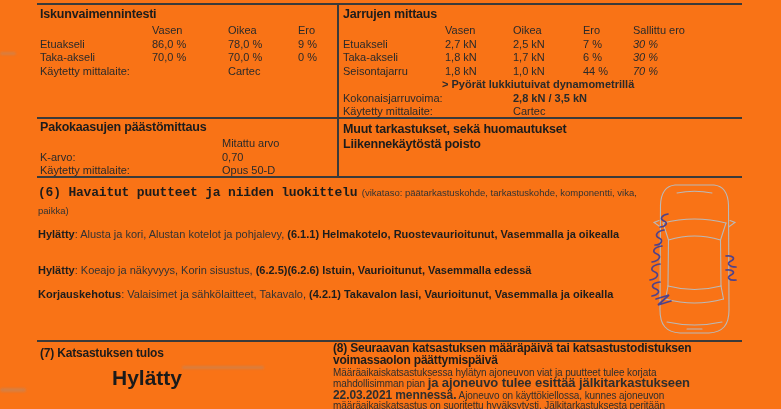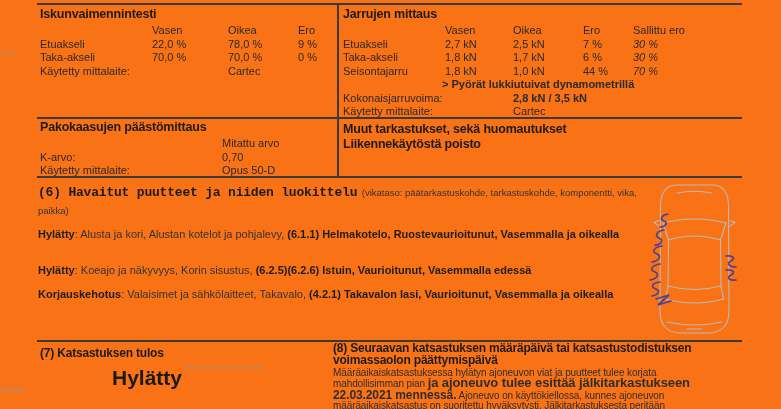--- a/index.html
+++ b/index.html
@@ -48,21 +48,21 @@
 
   <section class="abs" style="left:40px; top:7px;">
     <h2 class="sec-title">Iskunvaimennintesti</h2>
     <div class="grid shock-grid">
       <span class="cell"></span>
       <span class="cell">Vasen</span>
       <span class="cell">Oikea</span>
       <span class="cell">Ero</span>
 
       <span class="cell">Etuakseli</span>
-      <span class="cell">22,0 %</span>
+      <span class="cell">86,0 %</span>
       <span class="cell">78,0 %</span>
       <span class="cell">9 %</span>
 
       <span class="cell">Taka-akseli</span>
       <span class="cell">70,0 %</span>
       <span class="cell">70,0 %</span>
       <span class="cell">0 %</span>
 
       <span class="cell">Käytetty mittalaite:</span>
       <span class="cell"></span>

